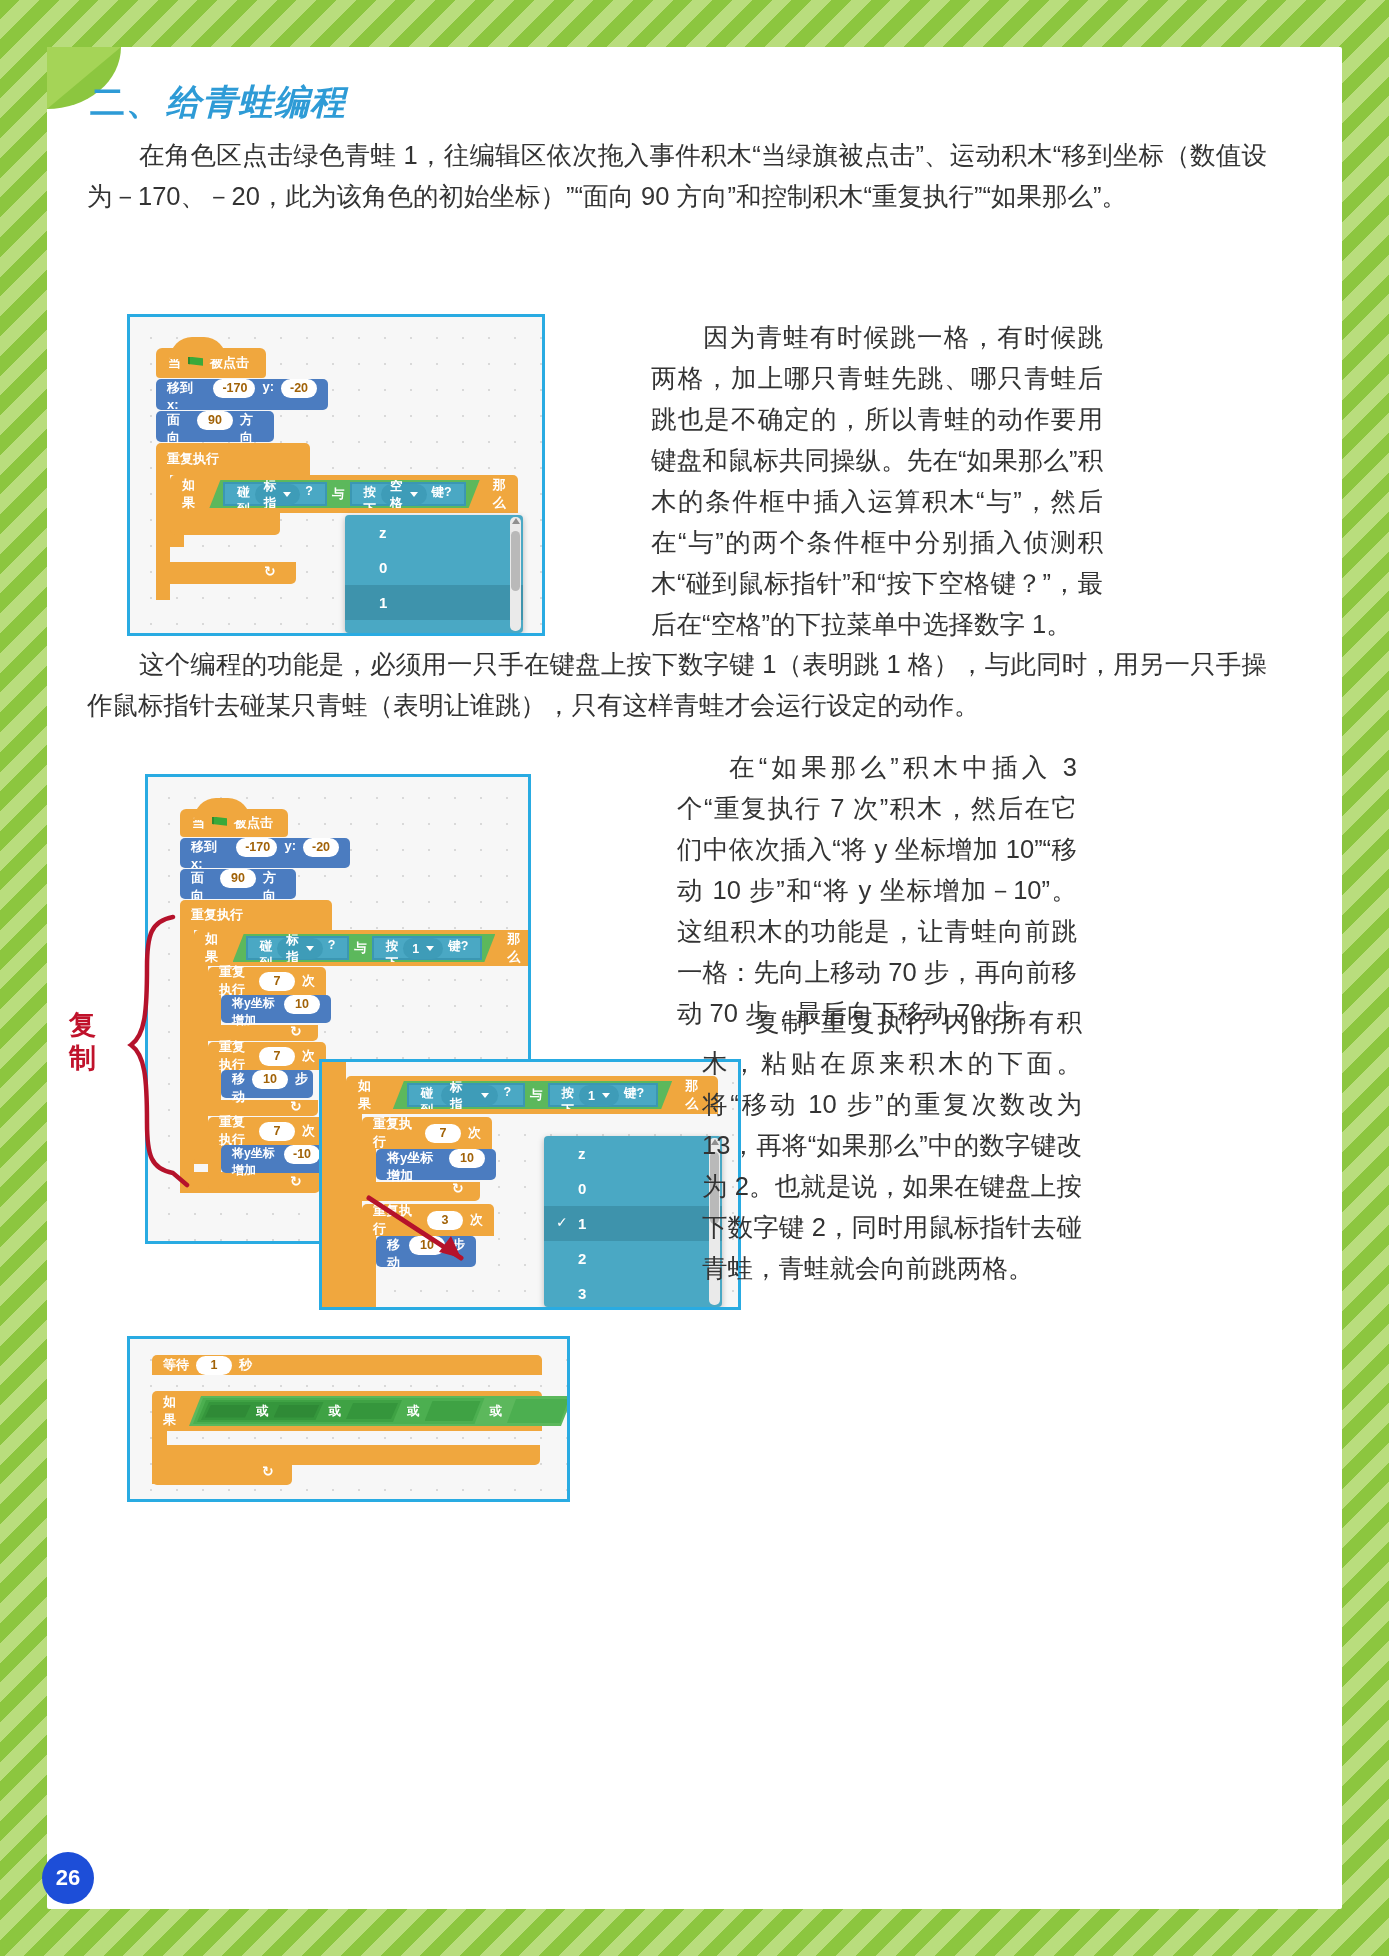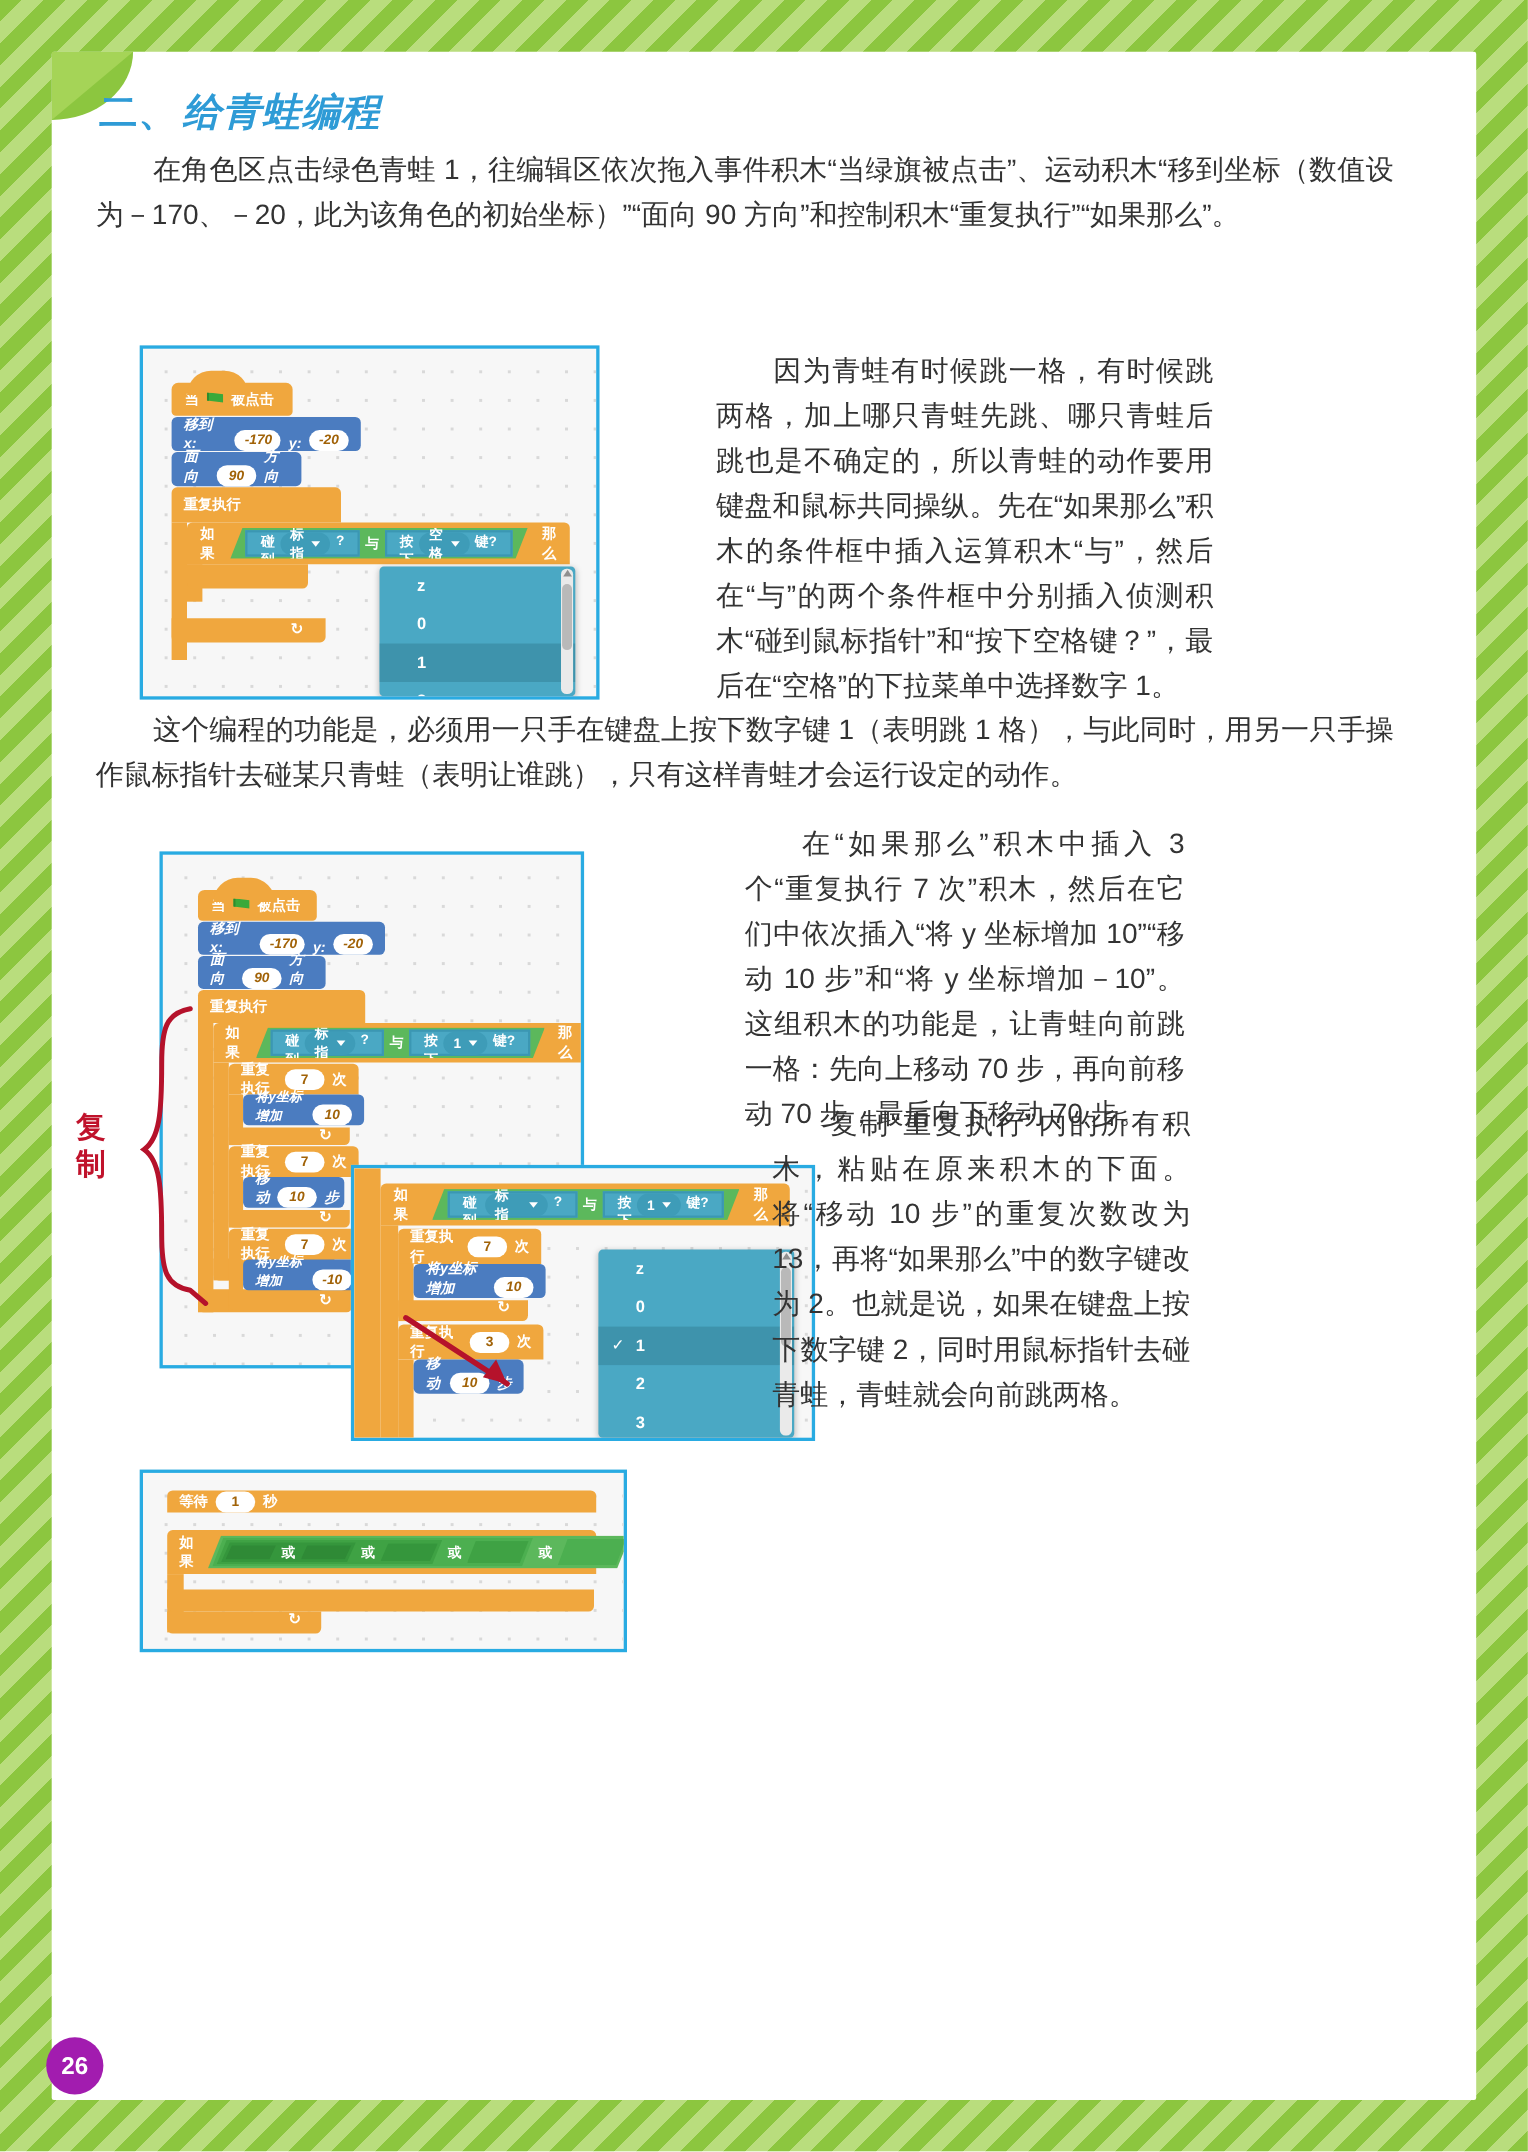--- a/index.html
+++ b/index.html
@@ -84,22 +84,22 @@
     background:#f0a73e;color:#fff;border-radius:6px 6px 4px 4px;
     display:flex;align-items:center;padding:0 12px;gap:7px;
     font-size:13px;font-weight:bold;
   }
   .hat:before{
     content:"";position:absolute;left:14px;top:-11px;width:56px;height:22px;
     background:#f0a73e;border-radius:28px 28px 0 0;
   }
   .motion{
     background:#4b7cc0;color:#fff;border-radius:5px;
-    display:flex;align-items:flex-end;padding:0 11px;gap:7px;
-    font-size:13px;font-weight:bold;font-style:italic;
+    display:flex;align-items:flex-start;padding:0 11px;gap:7px;
+    font-size:13px;font-weight:bold;
   }
   .ctrl{
     background:#f0a73e;color:#fff;border-radius:5px;
     display:flex;align-items:center;padding:0 11px;gap:7px;
     font-size:13px;font-weight:bold;
   }
   .oval{
     background:#fff;color:#a16207;border-radius:12px;
     padding:2px 9px;font-size:12.5px;font-weight:bold;
     min-width:18px;text-align:center;line-height:15px;
@@ -163,21 +163,21 @@
   
   .anno-label{
     position:absolute;color:#c0122b;font-size:27px;font-weight:bold;
     line-height:33px;width:26px;text-align:center;
   }
   .anno-svg{position:absolute;pointer-events:none;}
 
   
   .pagenum{
     position:absolute;left:42px;bottom:52px;width:52px;height:52px;
-    background:#a21caf;border-radius:50%;
+    background:#1d4ed8;border-radius:50%;
     color:#fff;font-size:22px;font-weight:bold;
     display:flex;align-items:center;justify-content:center;
   }
 </style>
 </head>
 <body>
 
 <div class="page-bg"></div>
 <div class="page-white"></div>
 <div class="corner-leaf"></div>

